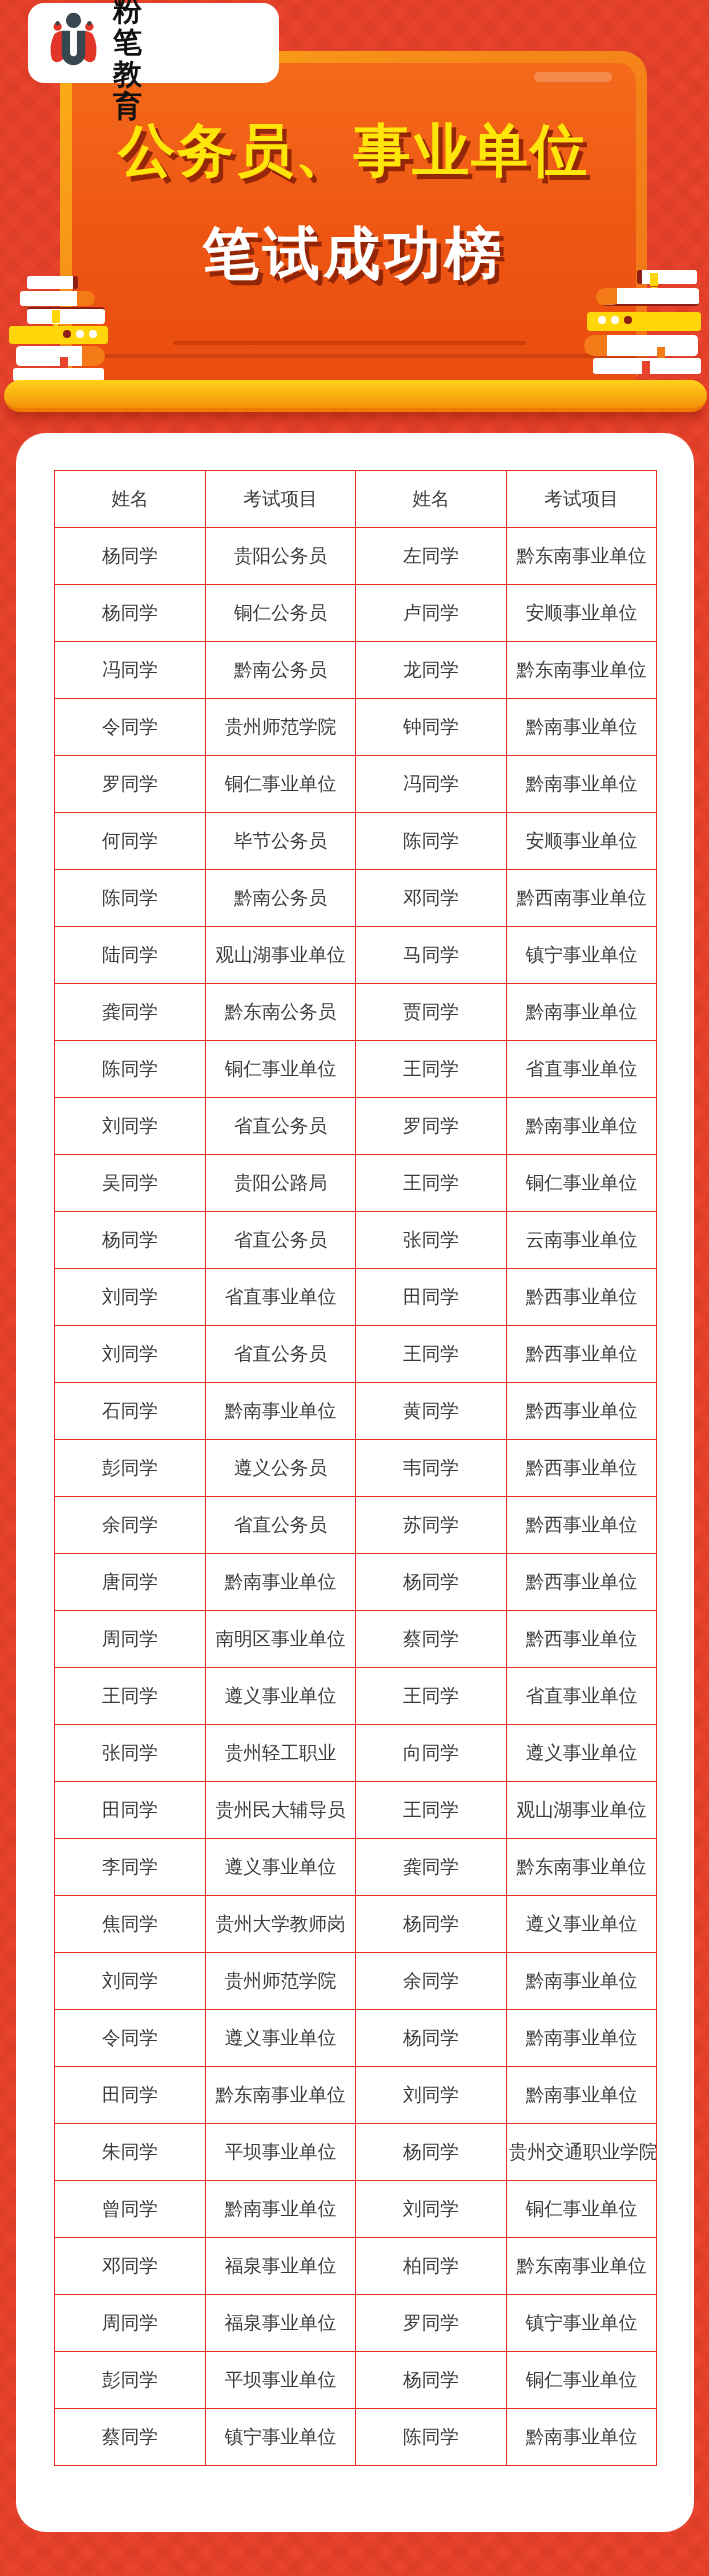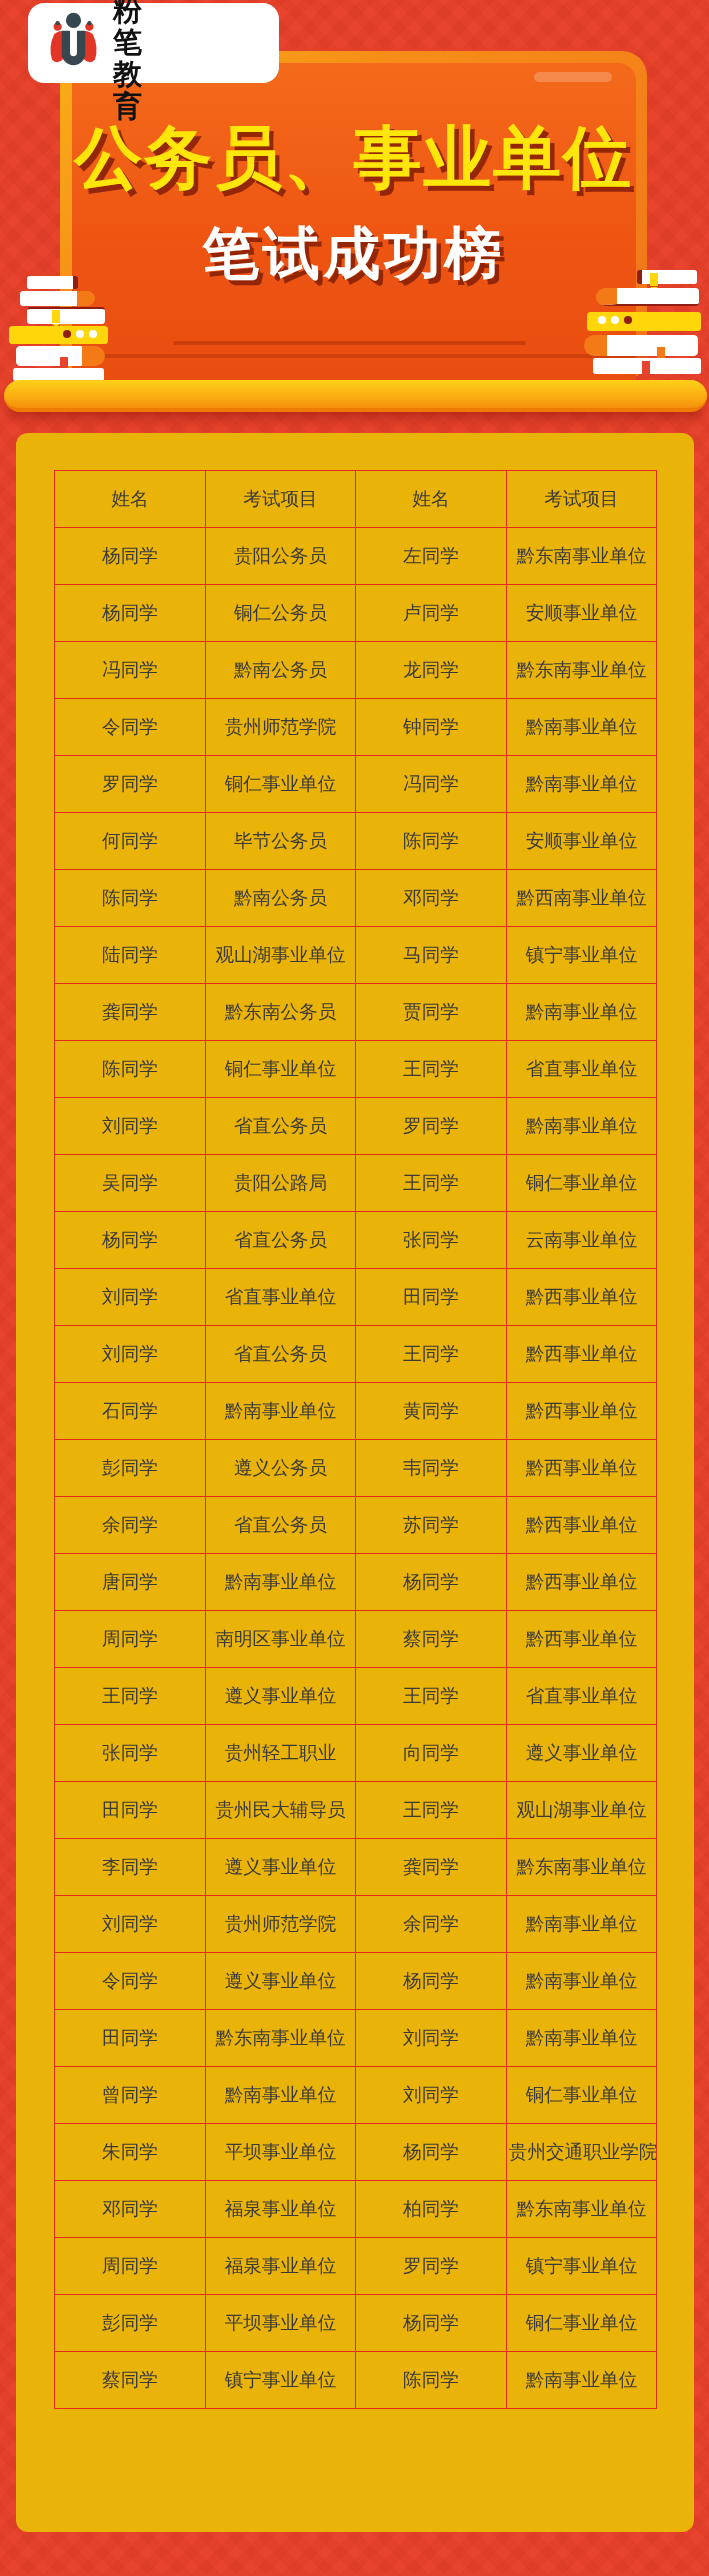--- a/index.html
+++ b/index.html
@@ -38,21 +38,21 @@
     position:absolute;left:11.5px;top:11.5px;right:11.5px;bottom:0;
     background:linear-gradient(180deg,#f46a1b 0%,#ee5512 55%,#e94d10 100%);
     border-radius:18px 18px 0 0;
   }
   .board-gloss{
     position:absolute;right:35px;top:21px;width:78px;height:9.8px;border-radius:5.3px;
     background:rgba(255,255,255,.22);
   }
   .board-title1{
     position:absolute;left:0;right:0;top:62px;text-align:center;
-    font-size:68px;font-weight:900;color:#ffe60a;letter-spacing:1.8px;
+    font-size:57px;font-weight:900;color:#ffe60a;letter-spacing:1.8px;
     text-shadow:4.4px 5.3px 0 rgba(143,36,8,.95);
   }
   .board-title2{
     position:absolute;left:0;right:0;top:165px;text-align:center;
     font-size:57px;font-weight:900;color:#ffffff;letter-spacing:3.5px;
     text-shadow:4.4px 5.3px 0 rgba(143,36,8,.95);
   }
   .board-divider{
     position:absolute;left:113px;top:290px;width:353px;height:4.4px;border-radius:2.7px;
     background:rgba(170,42,8,.45);
@@ -79,21 +79,21 @@
   .bm:after{content:"";position:absolute;left:0;bottom:-3.5px;border-left:4px solid transparent;
     border-right:4px solid transparent;border-top:3.5px solid currentColor;
     border-left-color:currentColor;border-right-color:currentColor;
     border-bottom:0;width:0;height:0;
     clip-path:polygon(0 0,100% 0,50% 100%);}
   .dot{position:absolute;width:8px;height:8px;border-radius:50%;top:4.4px;}
 
   
   .card{
     position:absolute;left:16px;top:433px;width:678px;height:2099px;
-    background:#eab308;border-radius:12px;z-index:8;
+    background:#ffffff;border-radius:30px;z-index:8;
   }
   table.results{
     position:absolute;left:38px;top:37px;
     border-collapse:collapse;table-layout:fixed;width:602px;
   }
   table.results th,table.results td{
     border:1.8px solid #e42b1e;height:56px;padding:0 1.8px;
     font-size:18.6px;font-weight:400;color:#3a3a3a;text-align:center;
     white-space:nowrap;overflow:hidden;
   }
@@ -323,48 +323,54 @@
           <td>王同学</td>
           <td>观山湖事业单位</td>
         </tr>
         <tr>
           <td>李同学</td>
           <td>遵义事业单位</td>
           <td>龚同学</td>
           <td>黔东南事业单位</td>
         </tr>
         <tr>
+          <td>焦同学</td>
+          <td>贵州大学教师岗</td>
+          <td>杨同学</td>
+          <td>遵义事业单位</td>
+        </tr>
+        <tr>
           <td>刘同学</td>
           <td>贵州师范学院</td>
           <td>余同学</td>
           <td>黔南事业单位</td>
         </tr>
         <tr>
           <td>令同学</td>
           <td>遵义事业单位</td>
           <td>杨同学</td>
           <td>黔南事业单位</td>
         </tr>
         <tr>
           <td>田同学</td>
           <td>黔东南事业单位</td>
           <td>刘同学</td>
           <td>黔南事业单位</td>
         </tr>
         <tr>
-          <td>曾同学</td>
-          <td>黔南事业单位</td>
-          <td>刘同学</td>
-          <td>铜仁事业单位</td>
-        </tr>
-        <tr>
           <td>朱同学</td>
           <td>平坝事业单位</td>
           <td>杨同学</td>
           <td>贵州交通职业学院</td>
+        </tr>
+        <tr>
+          <td>曾同学</td>
+          <td>黔南事业单位</td>
+          <td>刘同学</td>
+          <td>铜仁事业单位</td>
         </tr>
         <tr>
           <td>邓同学</td>
           <td>福泉事业单位</td>
           <td>柏同学</td>
           <td>黔东南事业单位</td>
         </tr>
         <tr>
           <td>周同学</td>
           <td>福泉事业单位</td>

